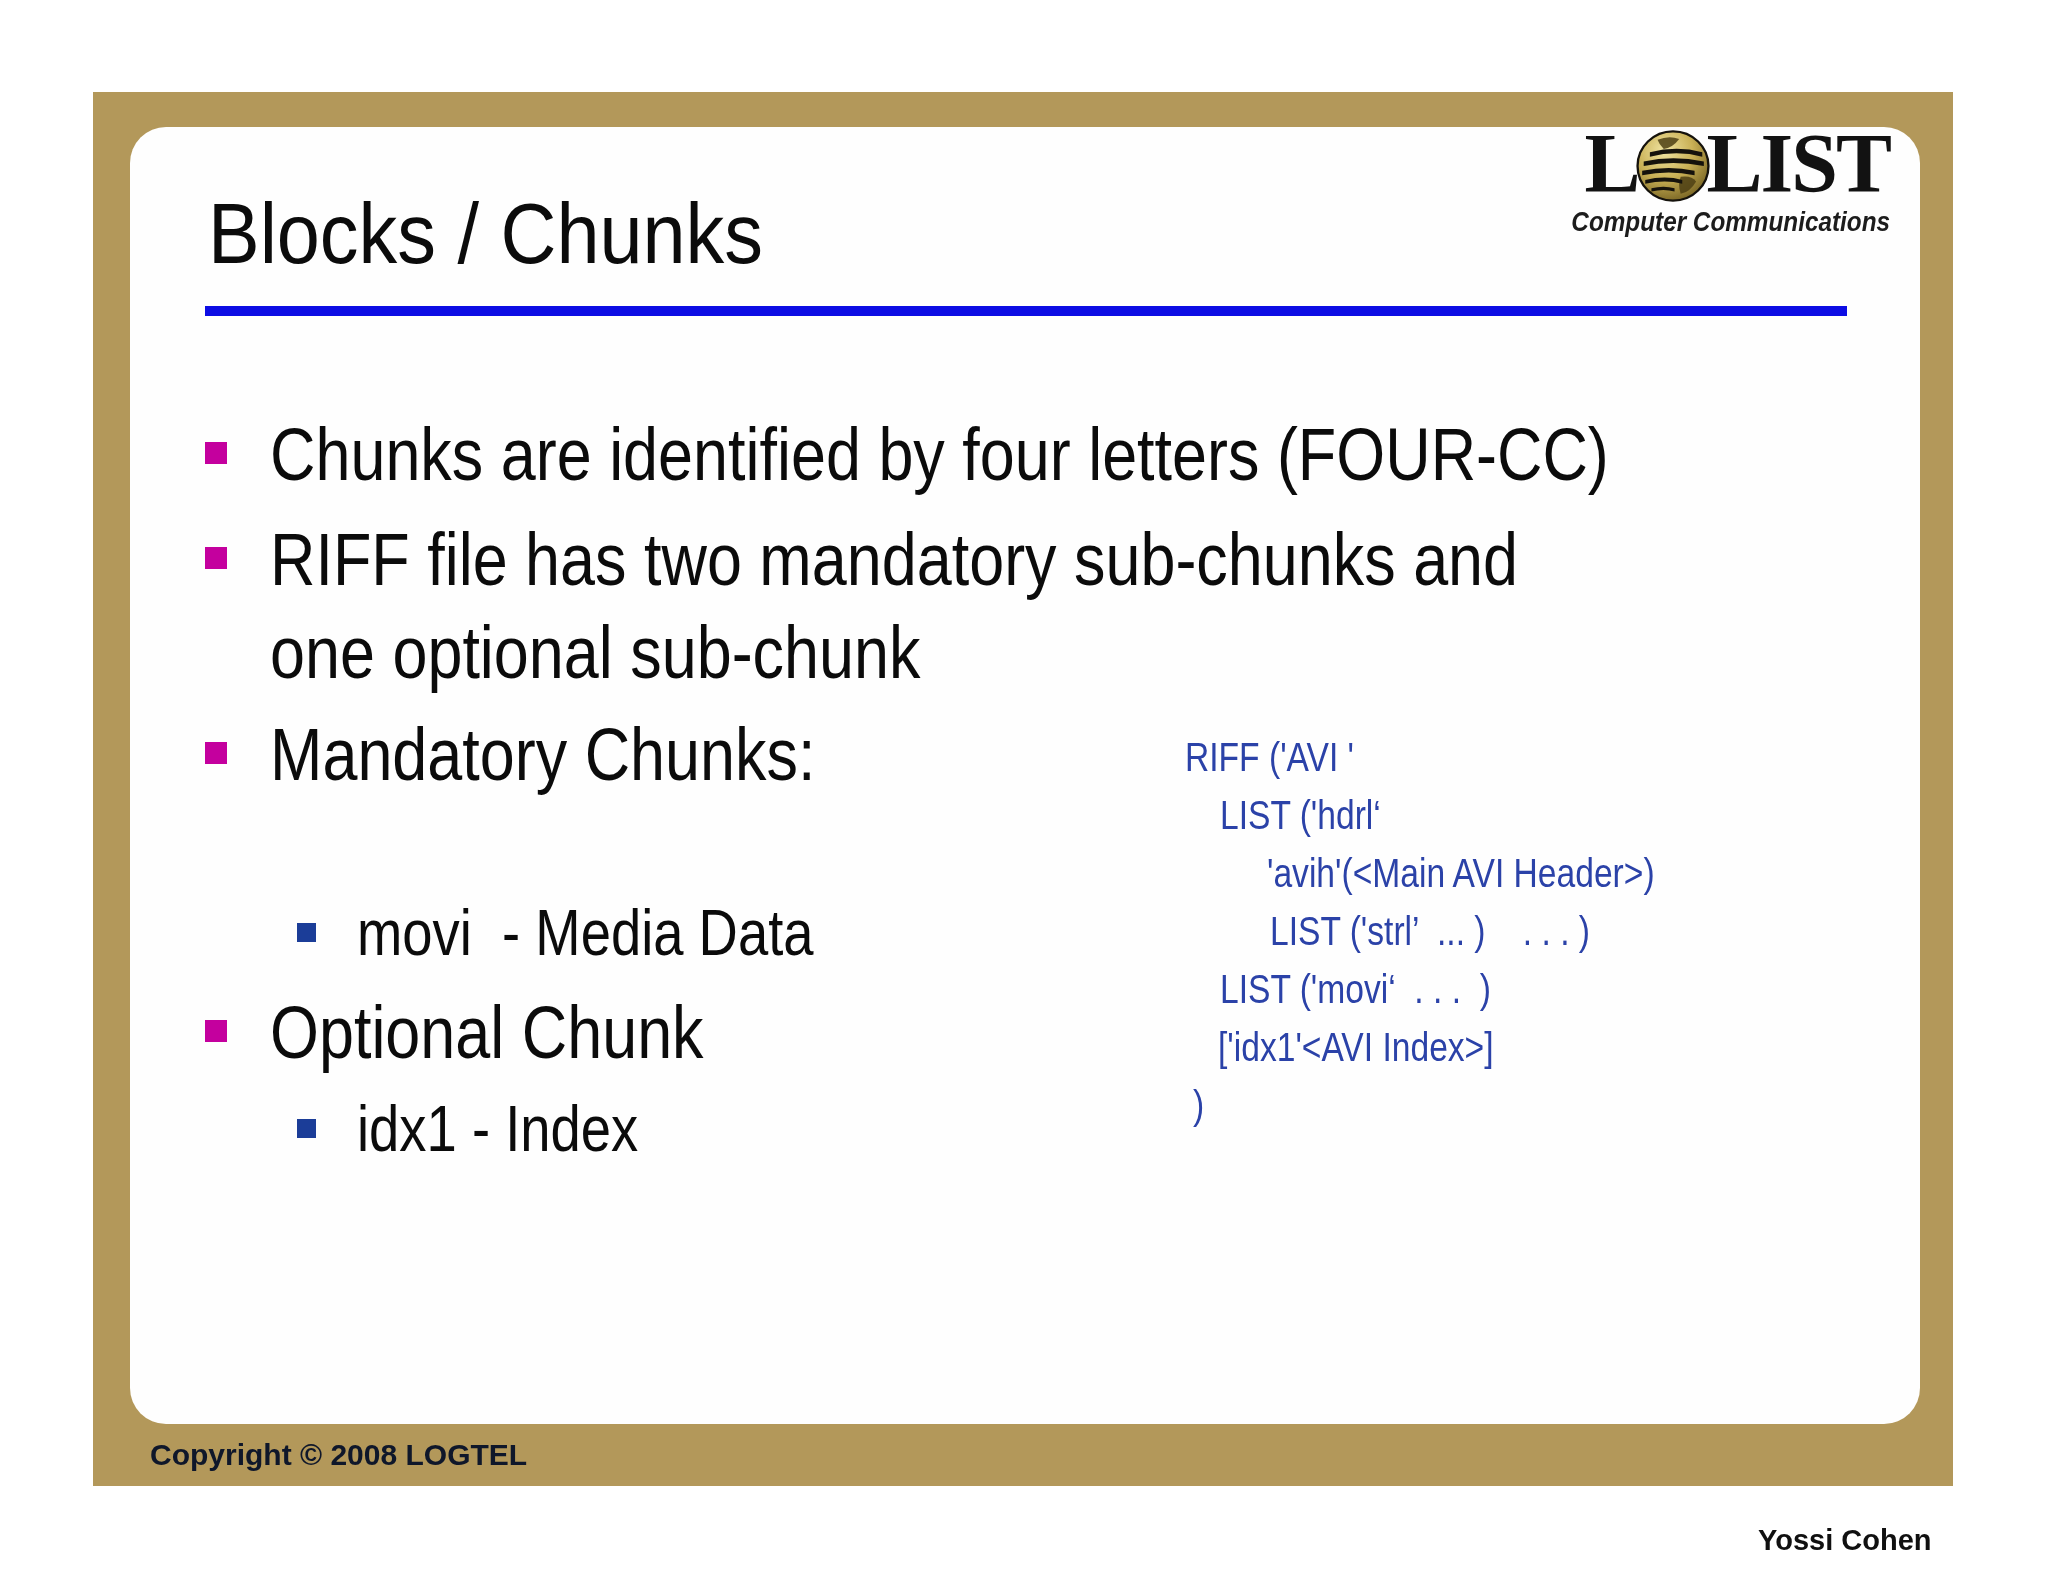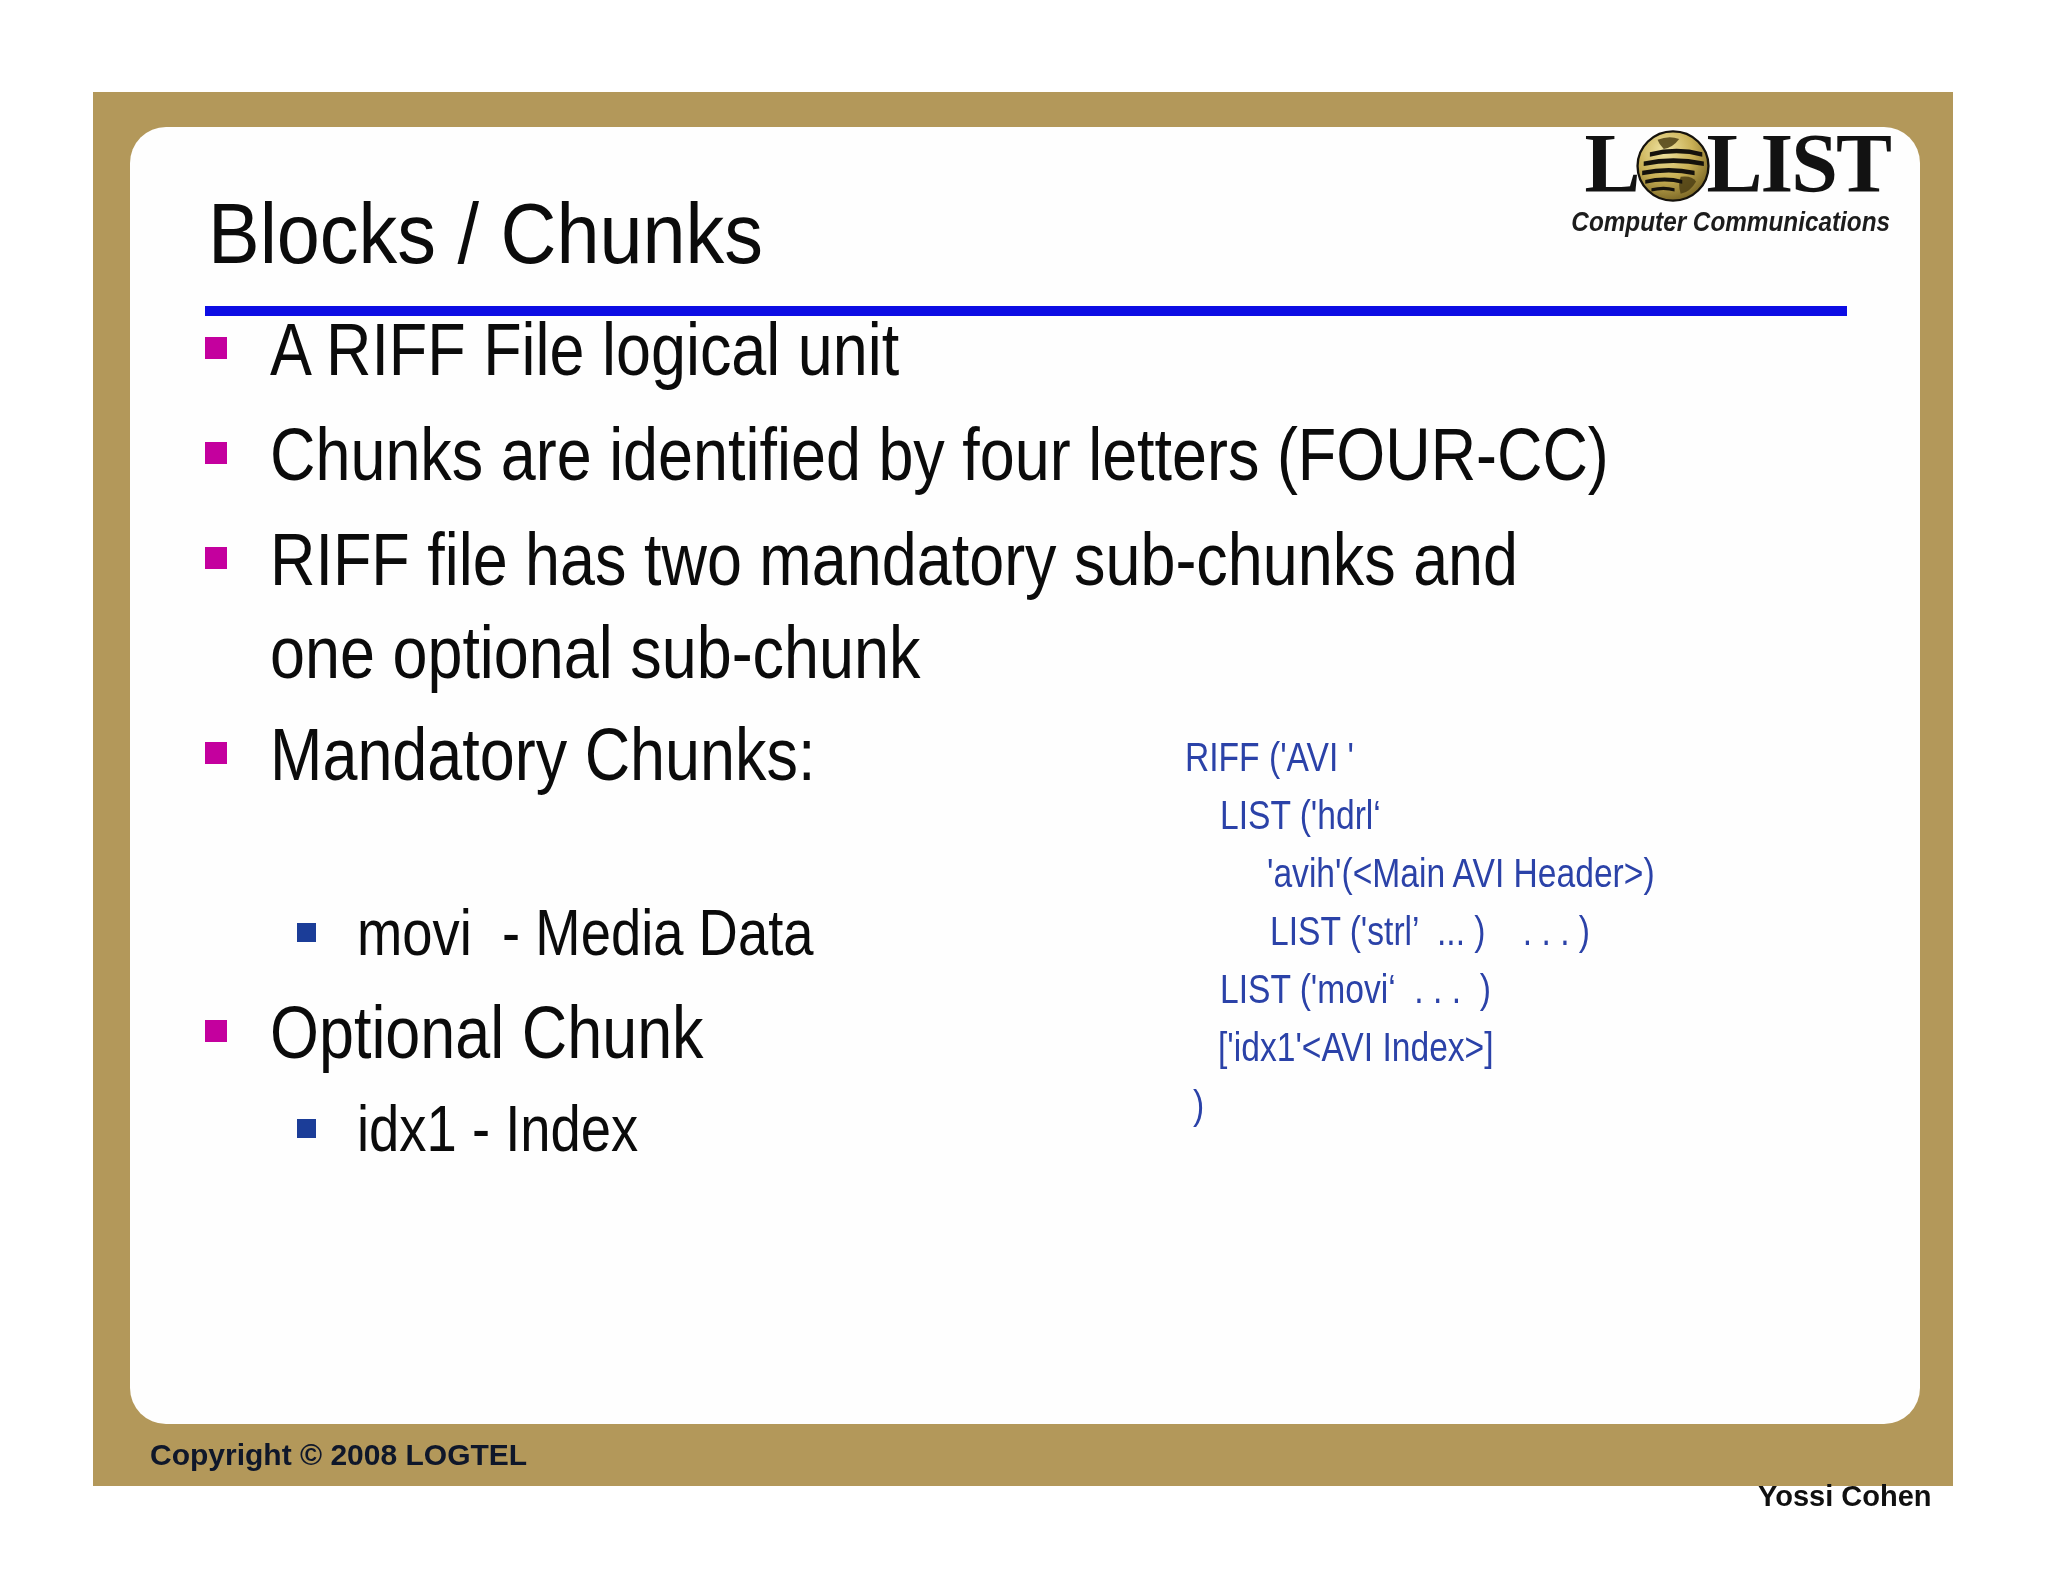--- a/index.html
+++ b/index.html
@@ -45,21 +45,21 @@
         font-size:40px;line-height:58px;}
   .cl{white-space:pre-wrap;transform:scaleX(0.84);transform-origin:left top;}
   .i0{margin-left:0;} .i1{margin-left:35px;} .i2{margin-left:82px;} .i3{margin-left:85px;}
   .i4{margin-left:35px;} .i5{margin-left:33px;} .i6{margin-left:8px;}
   .code-note{position:absolute;left:1185px;top:1138px;font-family:"Liberation Serif",serif;
              font-weight:bold;font-size:47px;color:var(--note_red,#e91414);white-space:nowrap;}
 
   
   .footer-copyright{position:absolute;left:150px;top:1438px;font-size:30px;font-weight:bold;
                     color:#0f172a;white-space:nowrap;}
-  .footer-author{position:absolute;left:1758px;top:1480px;font-size:29px;font-weight:bold;
+  .footer-author{position:absolute;left:1758px;top:1524px;font-size:29px;font-weight:bold;
                  color:#101010;white-space:nowrap;}
 </style>
 </head>
 <body>
 
 <div class="page">
   <div class="gold-frame"></div>
   <div class="panel"></div>
 
   <div class="logo">
@@ -83,24 +83,20 @@
         <path d="M22 77 Q38 73 52 77 L52 81 Q38 77 22 81 Z" fill="#15120c"></path>
       </svg>
       <span>LIST</span>
     </div>
     <div class="logo-tagline">Computer Communications</div>
   </div>
 
   <div class="title">Blocks / Chunks</div>
   <div class="rule"></div>
 
-  <div class="b-row lvl1 r1">
-    <span class="sq"></span>
-    <span class="txt">A RIFF File logical unit</span>
-  </div>
   <div class="b-row lvl1 r3">
     <span class="sq"></span>
     <span class="txt">RIFF file has two mandatory sub-chunks and
 one optional sub-chunk</span>
   </div>
   <div class="b-row lvl1 r2">
     <span class="sq"></span>
     <span class="txt">Chunks are identified by four letters (FOUR-CC)</span>
   </div>
   <div class="b-row lvl1 r4">

